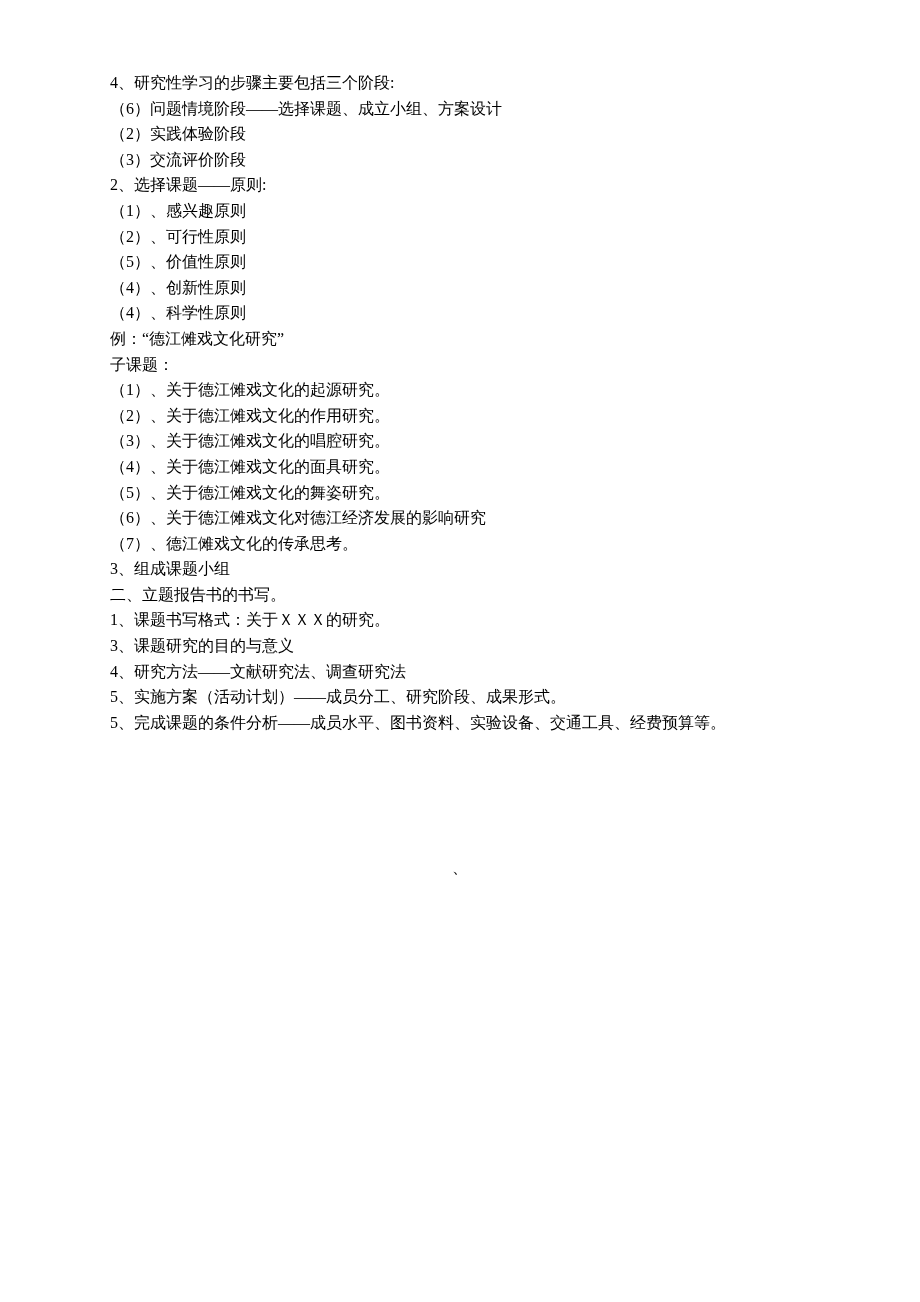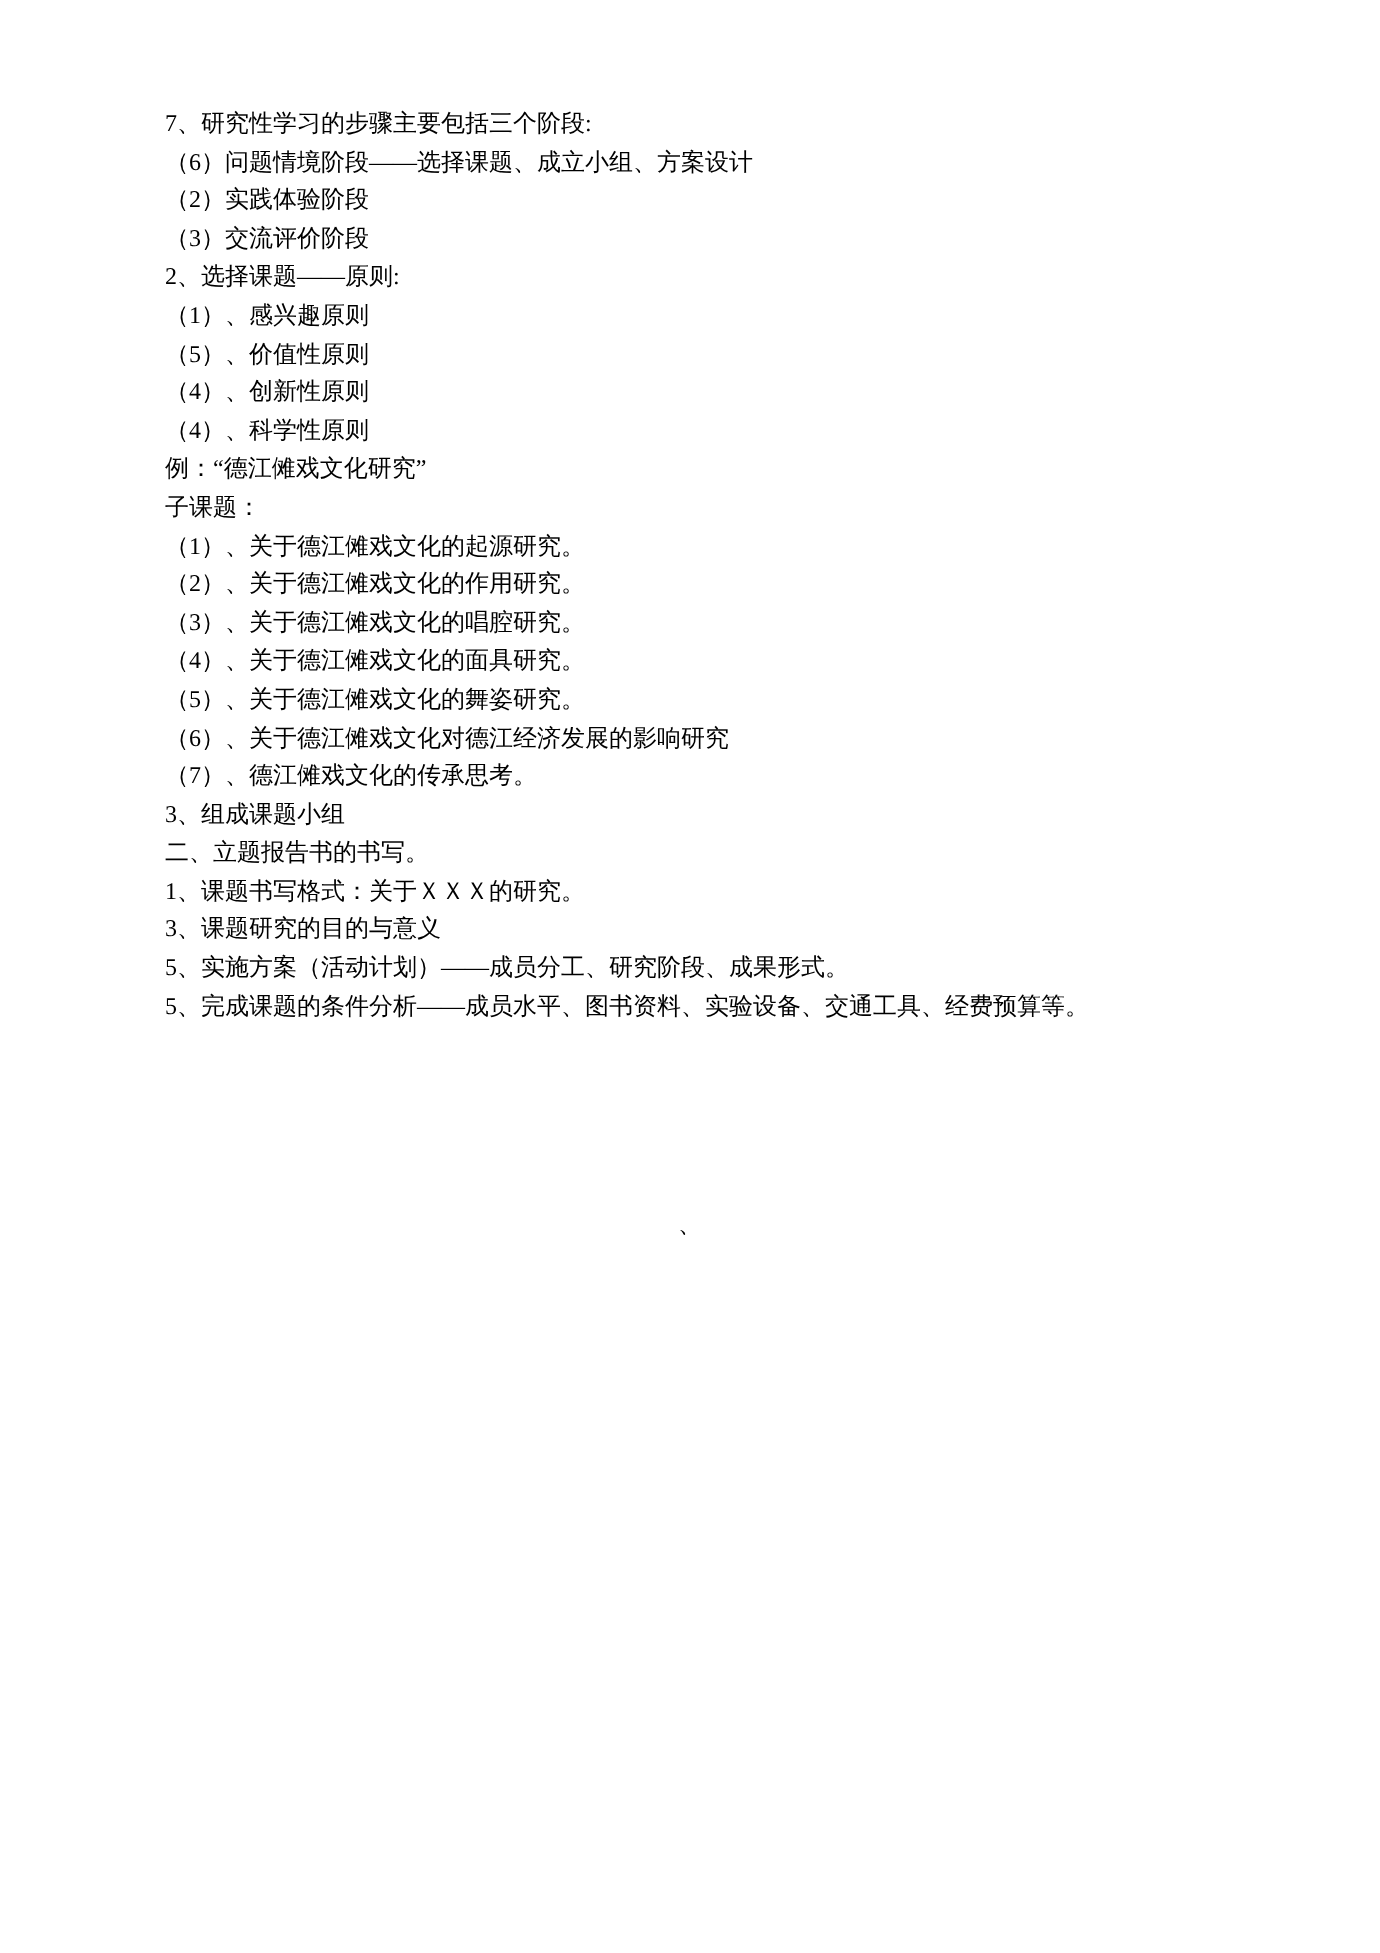--- a/index.html
+++ b/index.html
@@ -23,38 +23,40 @@
     .diacritic {
       text-align: center;
       margin-top: 120px;
       font-size: 16px;
     }
   </style>
 </head>
 <body>
 
 <div>
-  <div class="line">7、研究性学习的步骤主要包括三个阶段:</div>
+  <div class="line">4、研究性学习的步骤主要包括三个阶段:</div>
   <div class="line">（6）问题情境阶段——选择课题、成立小组、方案设计</div>
   <div class="line">（2）实践体验阶段</div>
   <div class="line">（3）交流评价阶段</div>
   <div class="line">2、选择课题——原则:</div>
   <div class="line">（1）、感兴趣原则</div>
+  <div class="line">（2）、可行性原则</div>
   <div class="line">（5）、价值性原则</div>
   <div class="line">（4）、创新性原则</div>
   <div class="line">（4）、科学性原则</div>
   <div class="line">例：“德江傩戏文化研究”</div>
   <div class="line">子课题：</div>
   <div class="line">（1）、关于德江傩戏文化的起源研究。</div>
   <div class="line">（2）、关于德江傩戏文化的作用研究。</div>
   <div class="line">（3）、关于德江傩戏文化的唱腔研究。</div>
   <div class="line">（4）、关于德江傩戏文化的面具研究。</div>
   <div class="line">（5）、关于德江傩戏文化的舞姿研究。</div>
   <div class="line">（6）、关于德江傩戏文化对德江经济发展的影响研究</div>
   <div class="line">（7）、德江傩戏文化的传承思考。</div>
   <div class="line">3、组成课题小组</div>
   <div class="line">二、立题报告书的书写。</div>
   <div class="line">1、课题书写格式：关于ＸＸＸ的研究。</div>
   <div class="line">3、课题研究的目的与意义</div>
+  <div class="line">4、研究方法——文献研究法、调查研究法</div>
   <div class="line">5、实施方案（活动计划）——成员分工、研究阶段、成果形式。</div>
   <div class="line">5、完成课题的条件分析——成员水平、图书资料、实验设备、交通工具、经费预算等。</div>
   <div class="diacritic">、</div>
 </div>
 
 </body></html>

